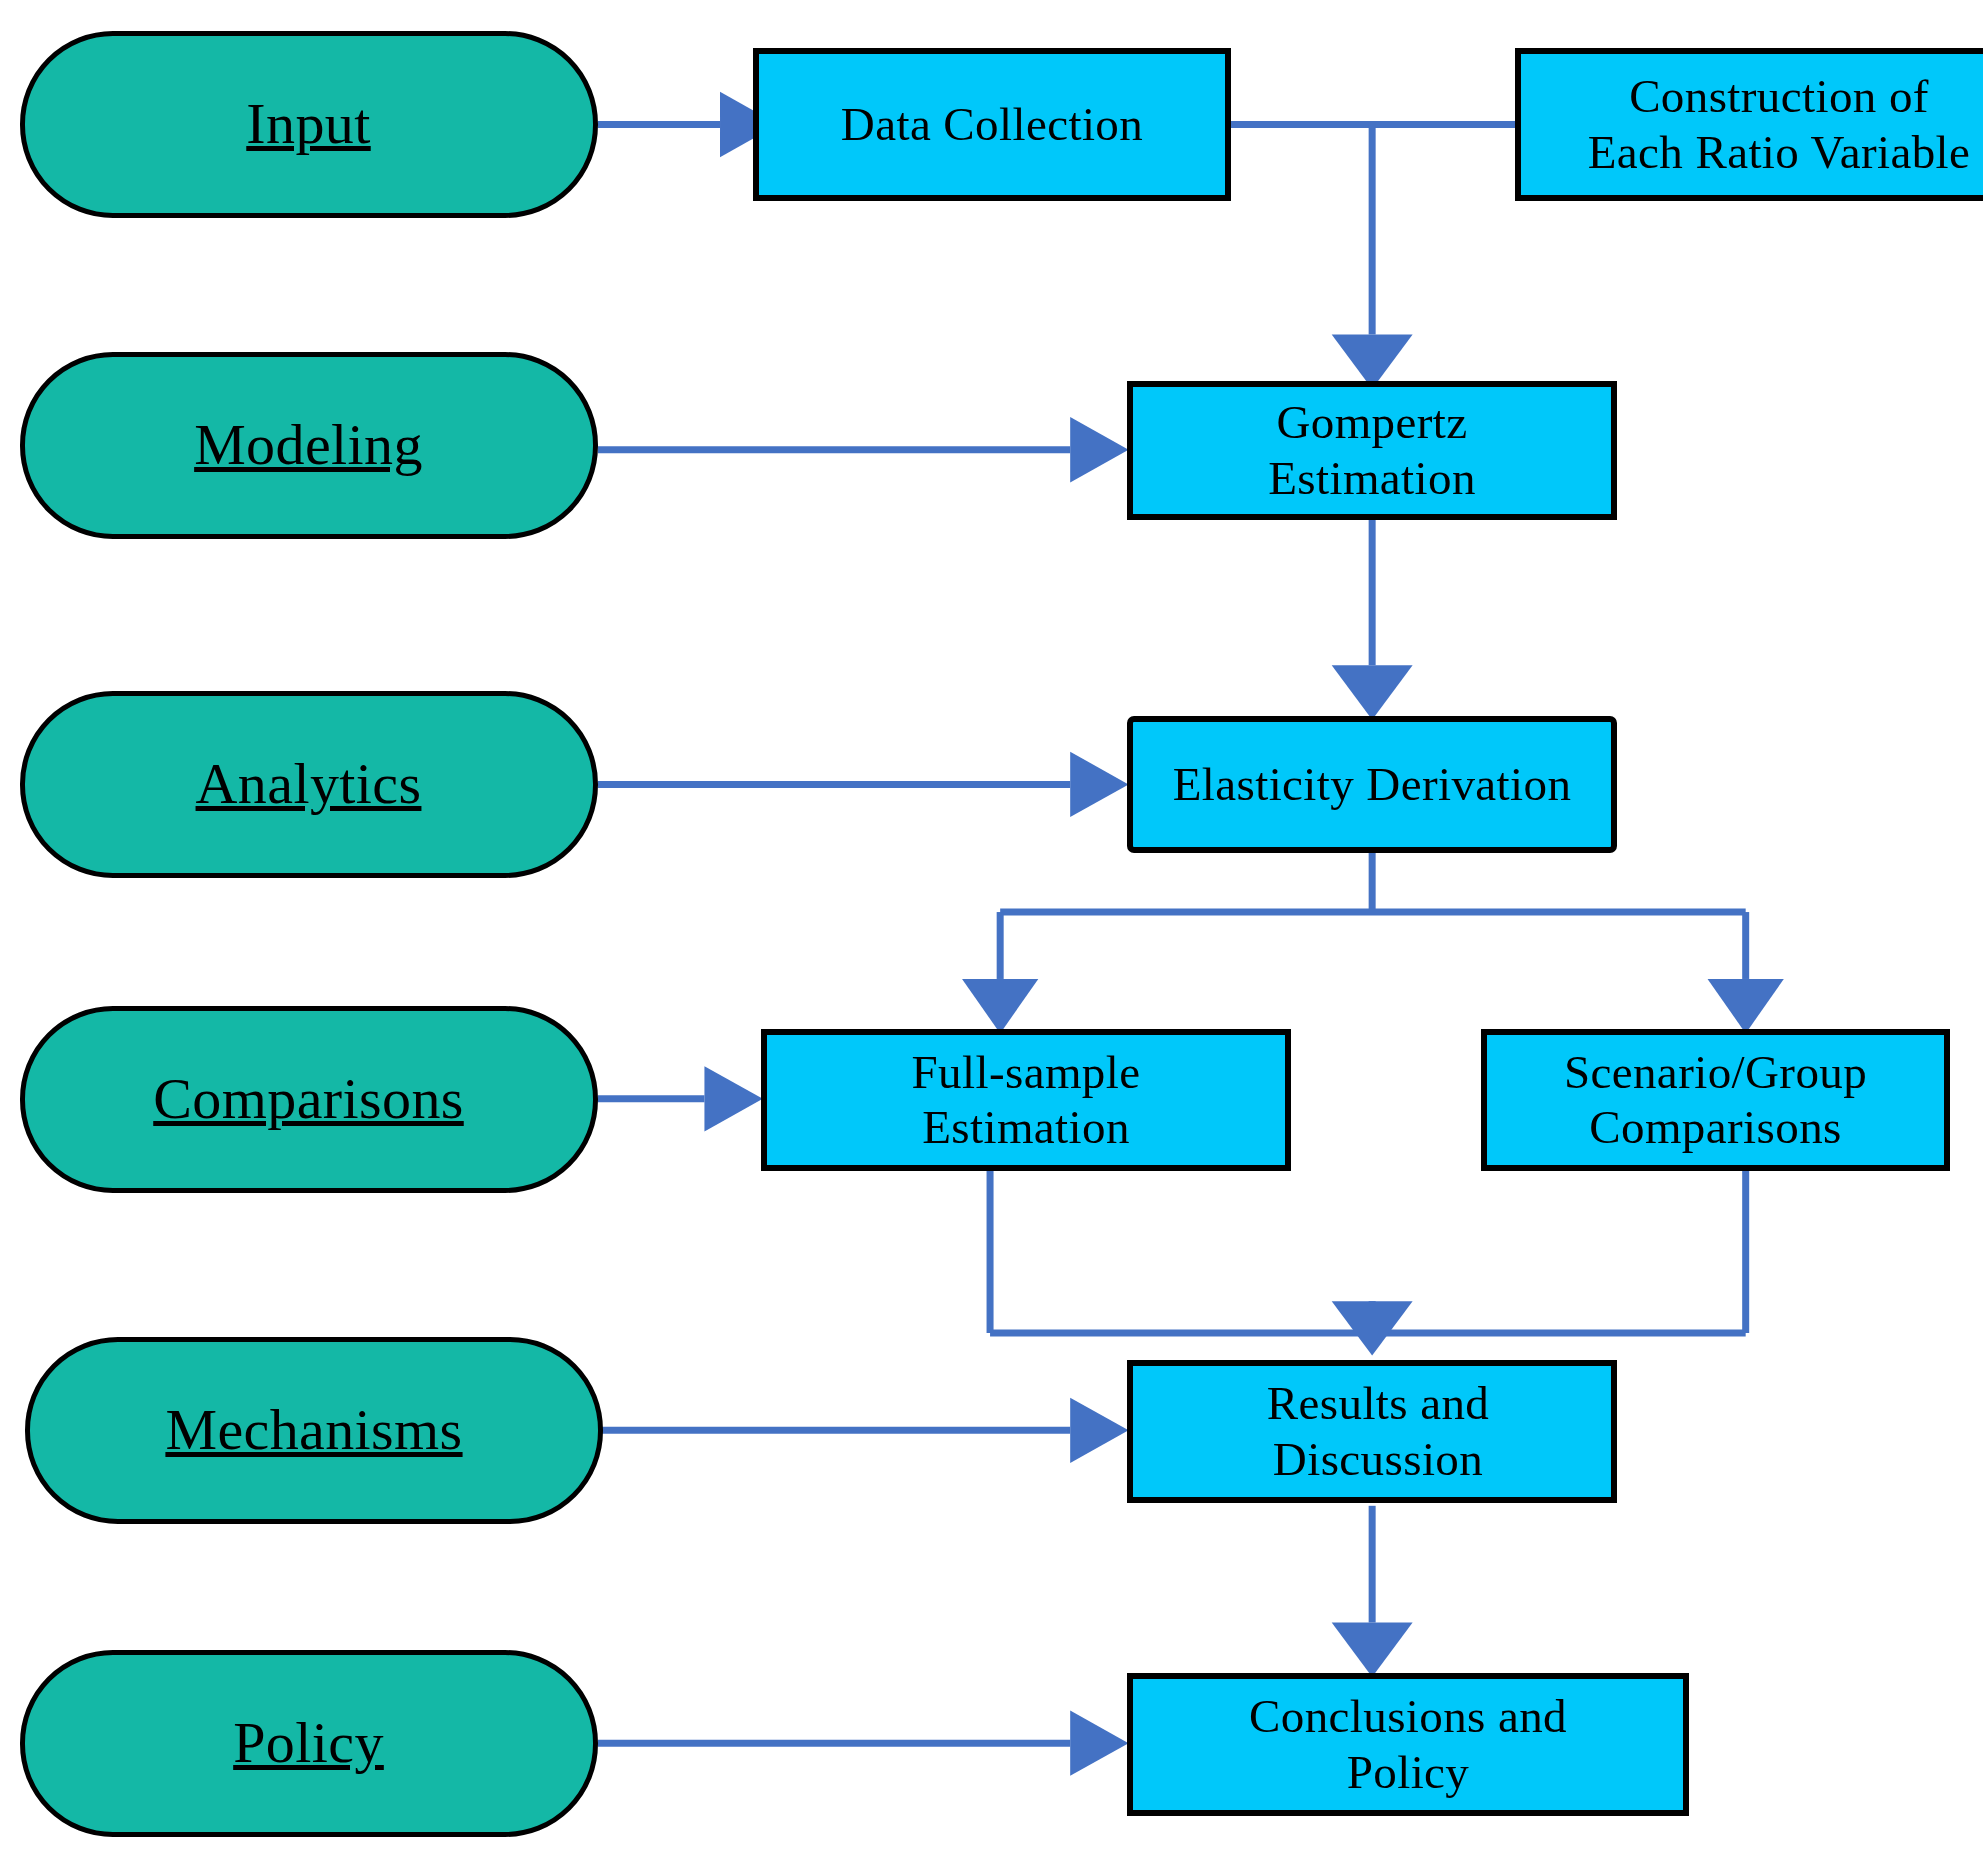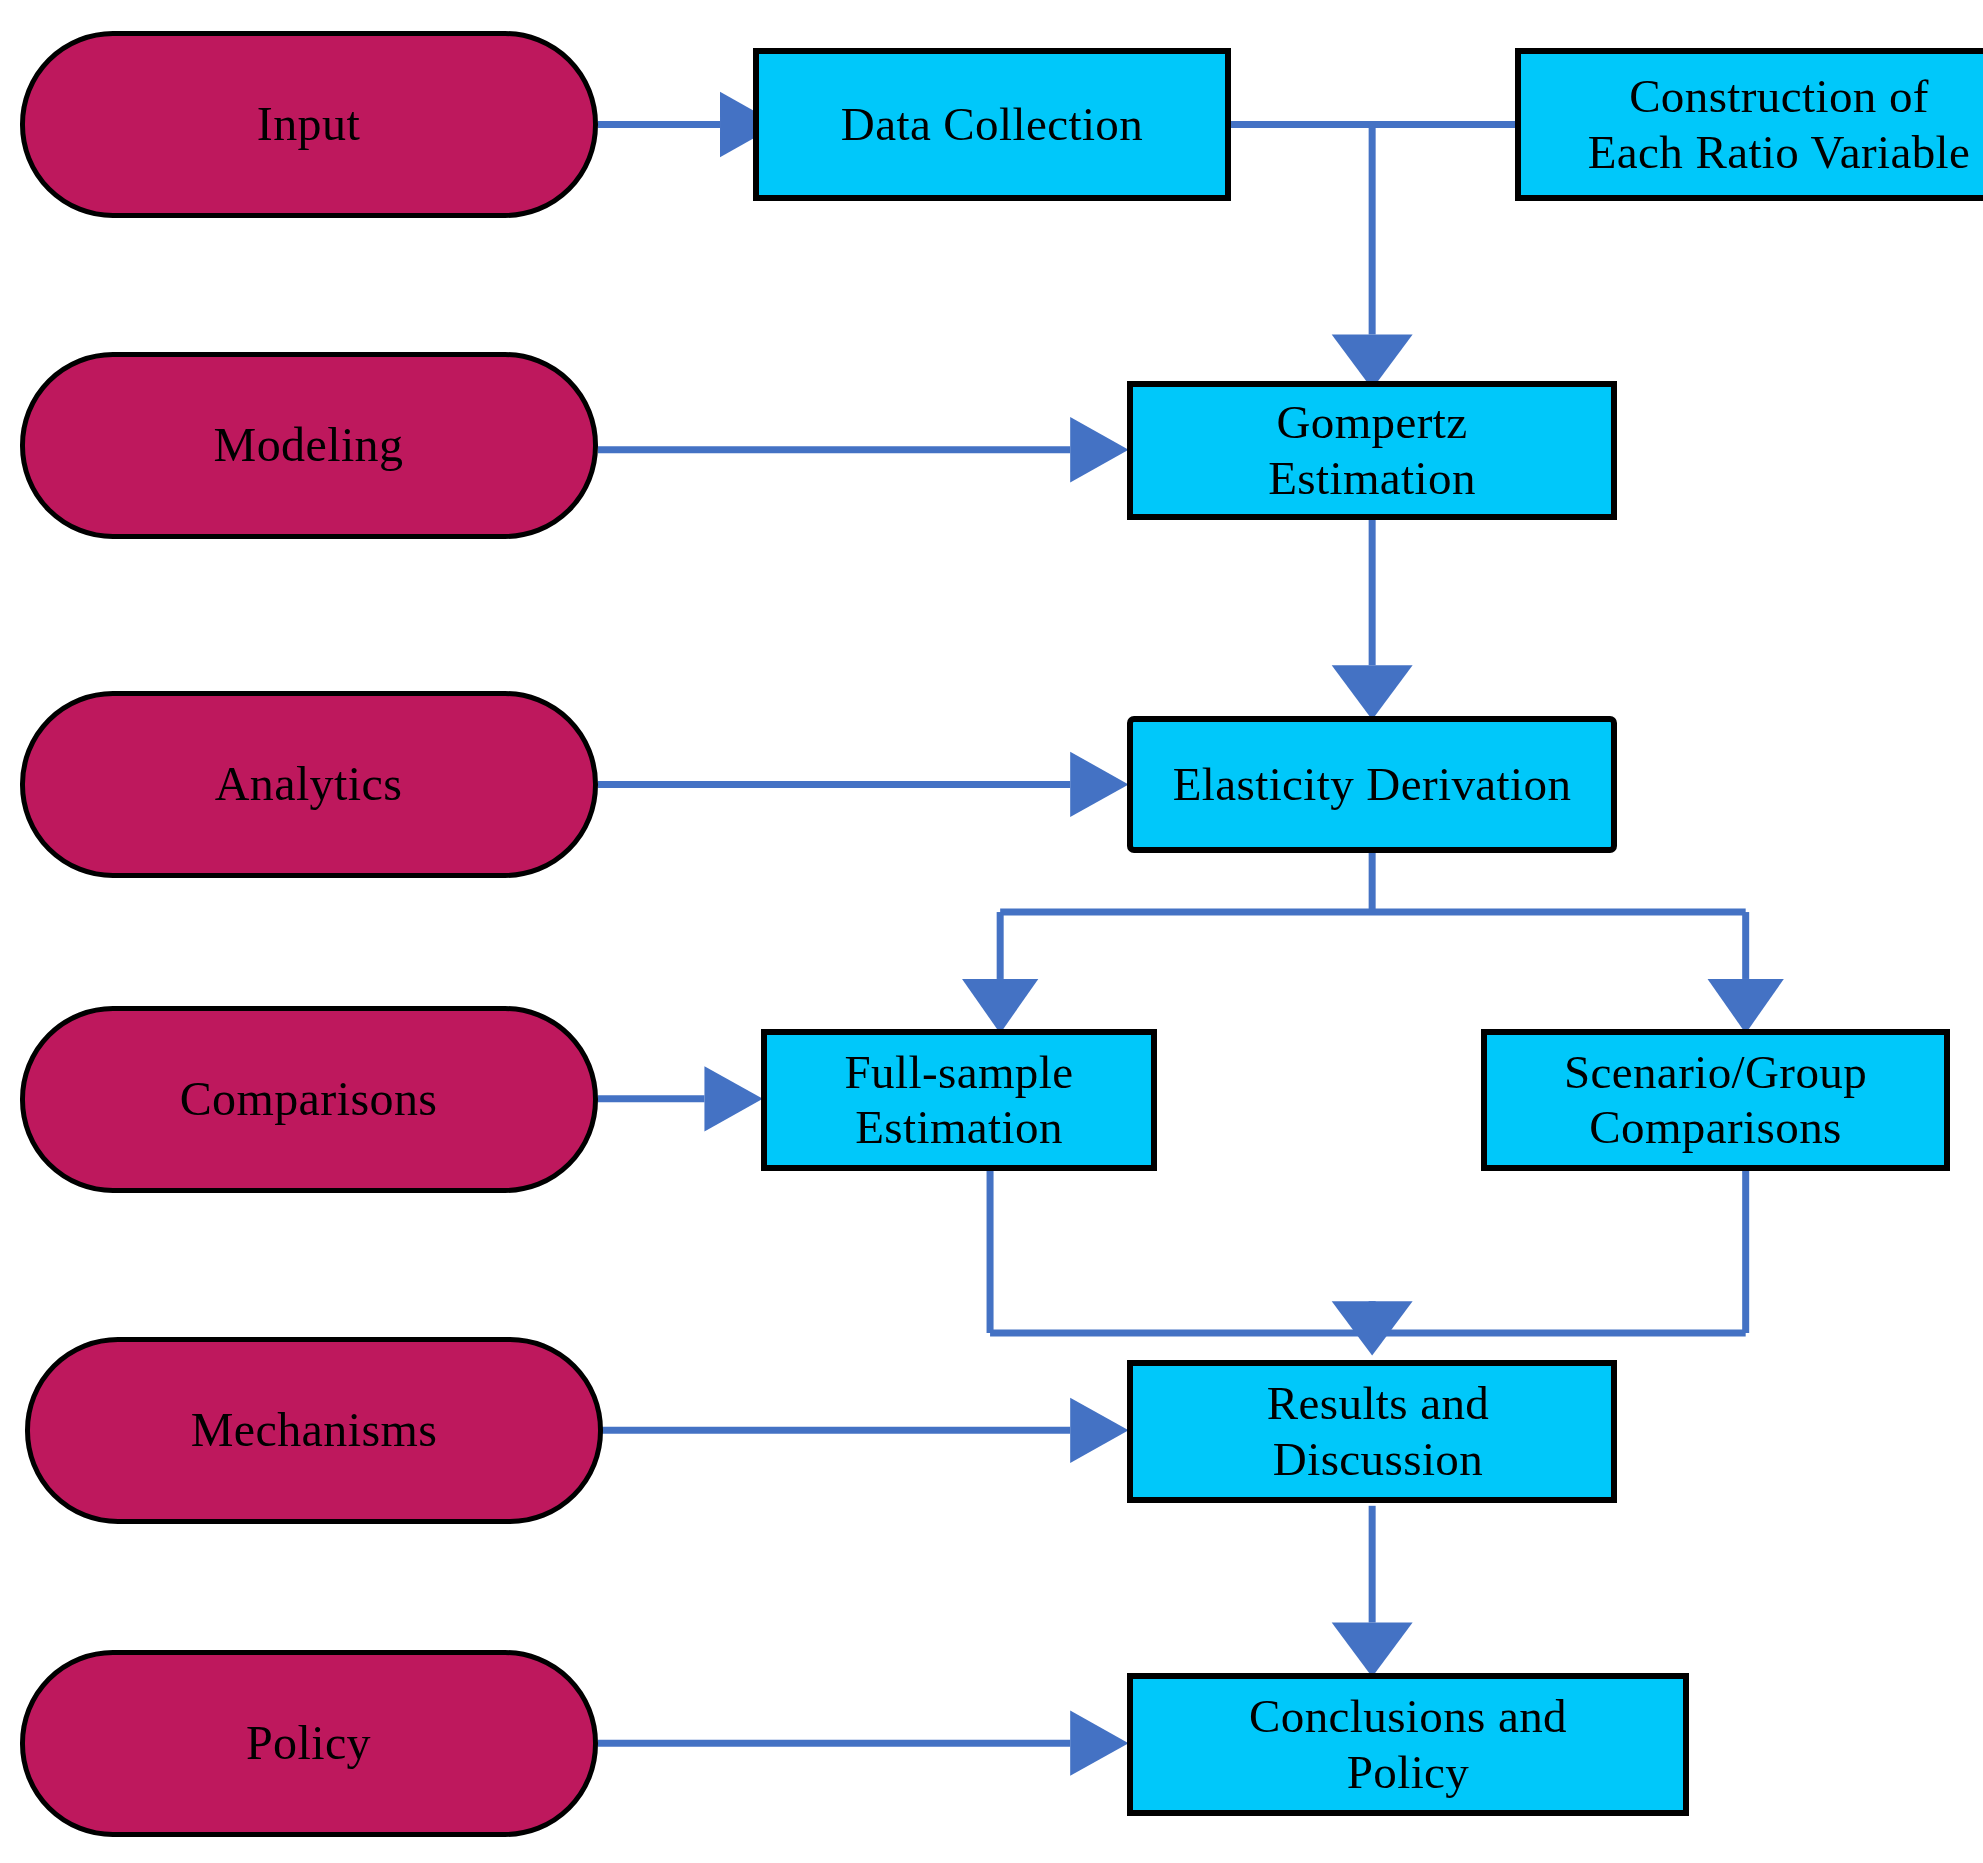--- a/index.html
+++ b/index.html
@@ -23,25 +23,26 @@
     display: flex;
     align-items: center;
     justify-content: center;
     text-align: center;
     color: #000000;
     line-height: 1.18;
     white-space: pre-line;
     z-index: 5;
   }
   .stage {
-    background: #be185d;
+    background: #14b8a6;
     border: 5.4px solid #000000;
     border-radius: 93px;
-    font-size: 48px;
+    font-size: 58px;
     letter-spacing: 0.4px;
+    text-decoration: underline;
   }
   .step {
     background: #00c8fa;
     border: 6.2px solid #000000;
     font-size: 47px;
     letter-spacing: 0.4px;
   }
   svg.wires {
     position: absolute;
     left: 0;
@@ -183,21 +184,21 @@
 
   <div class="node step" style="left:1127px; top:381px; width:490px; height:139px;">
     <span>Gompertz
 Estimation</span>
   </div>
 
   <div class="node step" style="left:1127px; top:716px; width:490px; height:137px;border-radius:7px;">
     <span>Elasticity Derivation</span>
   </div>
 
-  <div class="node step" style="left:761px; top:1029px; width:396px; height:142px;">
+  <div class="node step" style="left:761px; top:1029px; width:530px; height:142px;">
     <span>Full-sample
 Estimation</span>
   </div>
 
   <div class="node step" style="left:1481px; top:1029px; width:469px; height:142px;">
     <span>Scenario/Group
 Comparisons</span>
   </div>
 
   <div class="node step" style="left:1127px; top:1360px; width:490px; height:143px;padding-left:12px;">

